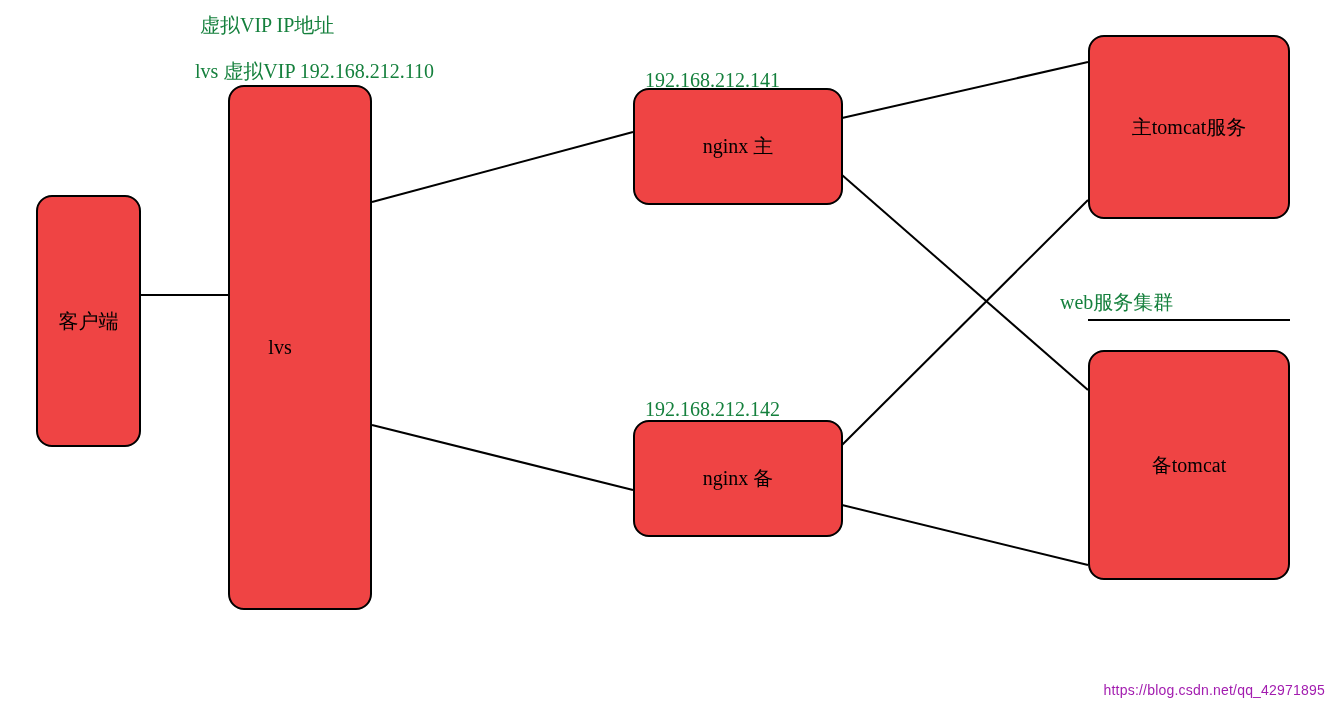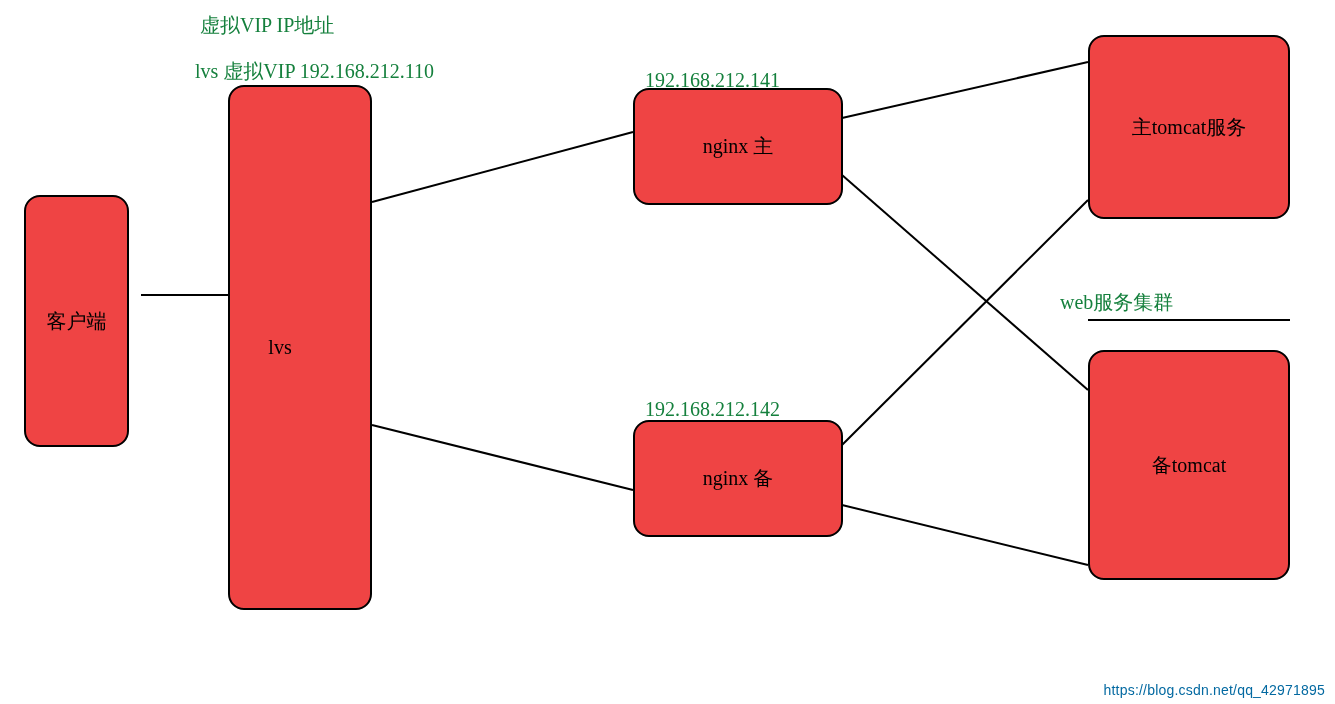--- a/index.html
+++ b/index.html
@@ -28,21 +28,21 @@
     font-size: 20px;
     color: #15803d;
     white-space: nowrap;
   }
   .watermark {
     position: absolute;
     right: 10px;
     bottom: 6px;
     font-family: Arial, sans-serif;
     font-size: 14px;
-    color: #0369a1;
+    color: #a21caf;
     letter-spacing: 0.2px;
   }
   svg.lines {
     position: absolute;
     left: 0;
     top: 0;
     width: 1335px;
     height: 704px;
     pointer-events: none;
   }
@@ -76,21 +76,21 @@
 
   <line x1="842" y1="175" x2="1088" y2="390"></line>
 
   <line x1="842" y1="445" x2="1088" y2="200"></line>
 
   <line x1="842" y1="505" x2="1088" y2="565"></line>
 
   <line x1="1088" y1="320" x2="1290" y2="320"></line>
 </svg>
 
-<div class="box" style="left:24px; top:195px; width:105px; height:252px;">
+<div class="box" style="left:36px; top:195px; width:105px; height:252px;">
   <span>客户端</span>
 </div>
 
 <div class="box" style="left:228px; top:85px; width:144px; height:525px;text-align:center;">
   <span style="align-self:center; margin-left:-40px;">lvs</span>
 </div>
 
 <div class="box" style="left:633px; top:88px; width:210px; height:117px;">
   <span>nginx 主</span>
 </div>

